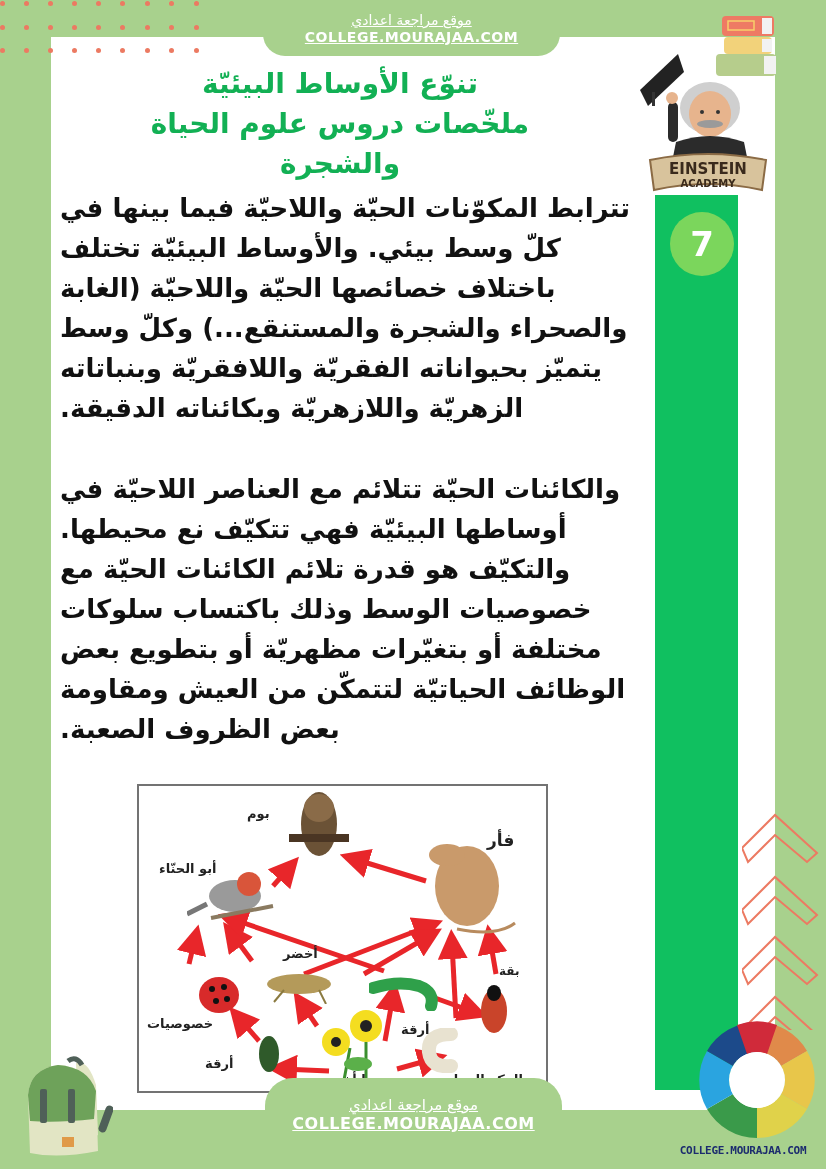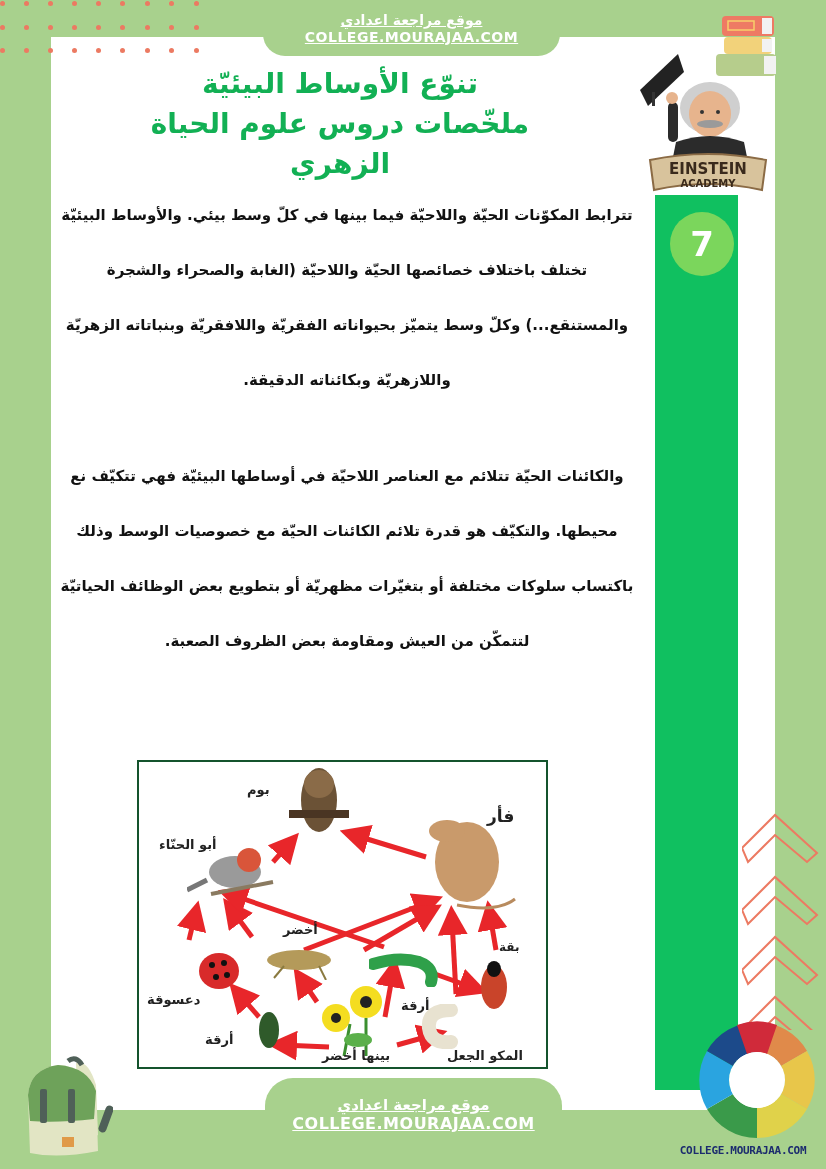--- a/index.html
+++ b/index.html
@@ -7,33 +7,33 @@
   .g{background:#a8d18d;position:absolute;}
   #top-band{left:0;top:0;width:826px;height:37px;}
   #left-strip{left:0;top:0;width:51px;height:1169px;}
   #right-strip{left:775px;top:0;width:51px;height:1169px;}
   #bottom-band{left:0;top:1110px;width:826px;height:59px;}
   .dots{position:absolute;left:0;top:0;width:200px;height:60px;}
   .dot{position:absolute;width:5px;height:5px;border-radius:50%;background:#ec7a62;}
   .tab{position:absolute;background:#a8d18d;text-align:center;color:#fff;}
   #header-tab{left:263px;top:0;width:297px;height:56px;border-radius:0 0 22px 22px;}
   #footer-tab{left:265px;top:1078px;width:297px;height:91px;border-radius:28px 28px 0 0;}
-  .tab .ar{font-size:14px;font-weight:bold;text-decoration:underline;line-height:16px;}
+  .tab .ar{font-size:14px;font-weight:normal;text-decoration:underline;line-height:16px;}
   .tab .en{font-size:14px;font-weight:bold;text-decoration:underline;letter-spacing:0.5px;line-height:18px;}
   #header-tab .ar{margin-top:12px;}
   #footer-tab .ar{margin-top:19px;font-size:15px;}
   #footer-tab .en{font-size:16px;line-height:22px;}
   #title-block{position:absolute;left:120px;top:64px;width:440px;text-align:center;color:#12b054;font-weight:bold;direction:rtl;}
   #title-block div{font-size:28px;line-height:40px;}
   #green-bar{position:absolute;left:655px;top:195px;width:83px;height:895px;background:#10c060;}
   #page-num{position:absolute;left:670px;top:212px;width:64px;height:64px;border-radius:50%;background:#7bd65c;color:#fff;font-size:34px;font-weight:bold;text-align:center;line-height:64px;}
-  #body-text{position:absolute;left:60px;top:188px;width:574px;direction:rtl;text-align:center;color:#111;font-weight:bold;font-size:15px;line-height:55px;}
+  #body-text{position:absolute;left:60px;top:188px;width:574px;direction:rtl;text-align:left;color:#111;font-weight:bold;font-size:26px;line-height:40px;}
   #body-text p{margin:0;}
   #body-text .gap{height:41px;}
-  #food-web{position:absolute;left:137px;top:760px;width:407px;height:305px;border:2px solid #14532d;background:#fff;}
+  #food-web{position:absolute;left:137px;top:784px;width:407px;height:305px;border:2px solid #737373;background:#fff;}
   .fw-label{position:absolute;font-size:13px;font-weight:bold;color:#222;direction:rtl;white-space:nowrap;}
   .fw-animal{position:absolute;}
   svg.arrows{position:absolute;left:0;top:0;}
   #einstein{position:absolute;left:638px;top:12px;width:140px;height:180px;}
   #chevrons{position:absolute;left:742px;top:790px;width:84px;height:240px;}
   #logo-ring{position:absolute;left:697px;top:1020px;width:120px;height:120px;}
   #logo-text{position:absolute;left:663px;top:1144px;width:160px;text-align:center;font-size:11px;font-weight:bold;color:#1c2c6e;font-family:"DejaVu Sans Mono",monospace;letter-spacing:-0.3px;}
   #backpack{position:absolute;left:18px;top:1055px;width:95px;height:105px;}
 </style>
 </head>
@@ -74,21 +74,21 @@
     <span class="dot" style="left:194px;top:48px"></span>
 </div>
 
 <div id="header-tab" class="tab">
   <div class="ar">موقع مراجعة اعدادي</div>
   <div class="en">COLLEGE.MOURAJAA.COM</div>
 </div>
 
 <div id="title-block">
   <div>تنوّع الأوساط البيئيّة</div>
-  <div>ملخّصات دروس علوم الحياة الزهري</div>
+  <div>ملخّصات دروس علوم الحياة والشجرة</div>
 </div>
 
 <svg id="einstein" viewBox="0 0 140 180">
 
   <g>
     <rect x="84" y="4" width="52" height="20" rx="4" fill="#ee7a64"></rect>
     <rect x="124" y="6" width="10" height="16" fill="#f2f2f2"></rect>
     <rect x="90" y="9" width="26" height="9" fill="none" stroke="#f7d06a" stroke-width="1.5"></rect>
     <rect x="86" y="25" width="48" height="17" rx="4" fill="#f2d27a"></rect>
     <rect x="124" y="27" width="10" height="13" fill="#f2f2f2"></rect>
@@ -199,21 +199,21 @@
       <ellipse cx="44" cy="56" rx="14" ry="7" fill="#5bb04a"></ellipse>
     </svg>
   <svg class="fw-animal" style="left:282px;top:242px" width="45" height="45">
       <path d="M30 6 Q6 6 8 24 Q10 40 30 38" stroke="#e8e2d0" stroke-width="14" fill="none" stroke-linecap="round"></path>
     </svg>
 
   <div class="fw-label" style="left:108px;top:20px">بوم</div>
   <div class="fw-label" style="left:348px;top:44px;font-size:17px">فأر</div>
   <div class="fw-label" style="left:20px;top:75px">أبو الحنّاء</div>
   <div class="fw-label" style="left:144px;top:160px">أخضر</div>
-  <div class="fw-label" style="left:8px;top:230px">دعسوقة</div>
+  <div class="fw-label" style="left:8px;top:230px">خصوصيات</div>
   <div class="fw-label" style="left:262px;top:236px">أرقة</div>
   <div class="fw-label" style="left:360px;top:178px;font-size:12px">بقة</div>
   <div class="fw-label" style="left:66px;top:270px">أرقة</div>
   <div class="fw-label" style="left:183px;top:286px">بينها أخضر</div>
   <div class="fw-label" style="left:308px;top:286px">المكو الجعل</div>
 </div>
 
 <svg id="chevrons" viewBox="0 0 84 240">
   <g fill="none" stroke="#ec7a62" stroke-width="2">
     <path d="M0 58 L33 25 L75 63 L65 72 L33 45 L6 72 Z"></path>

